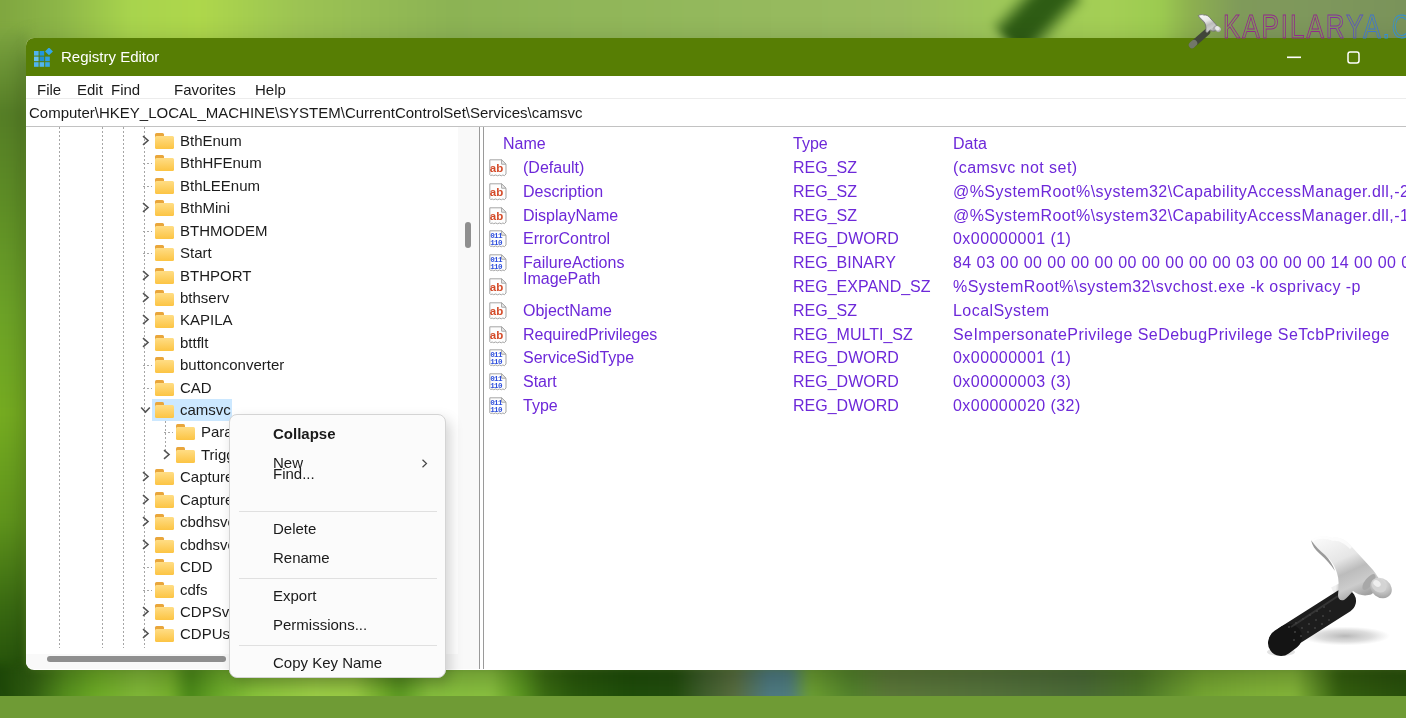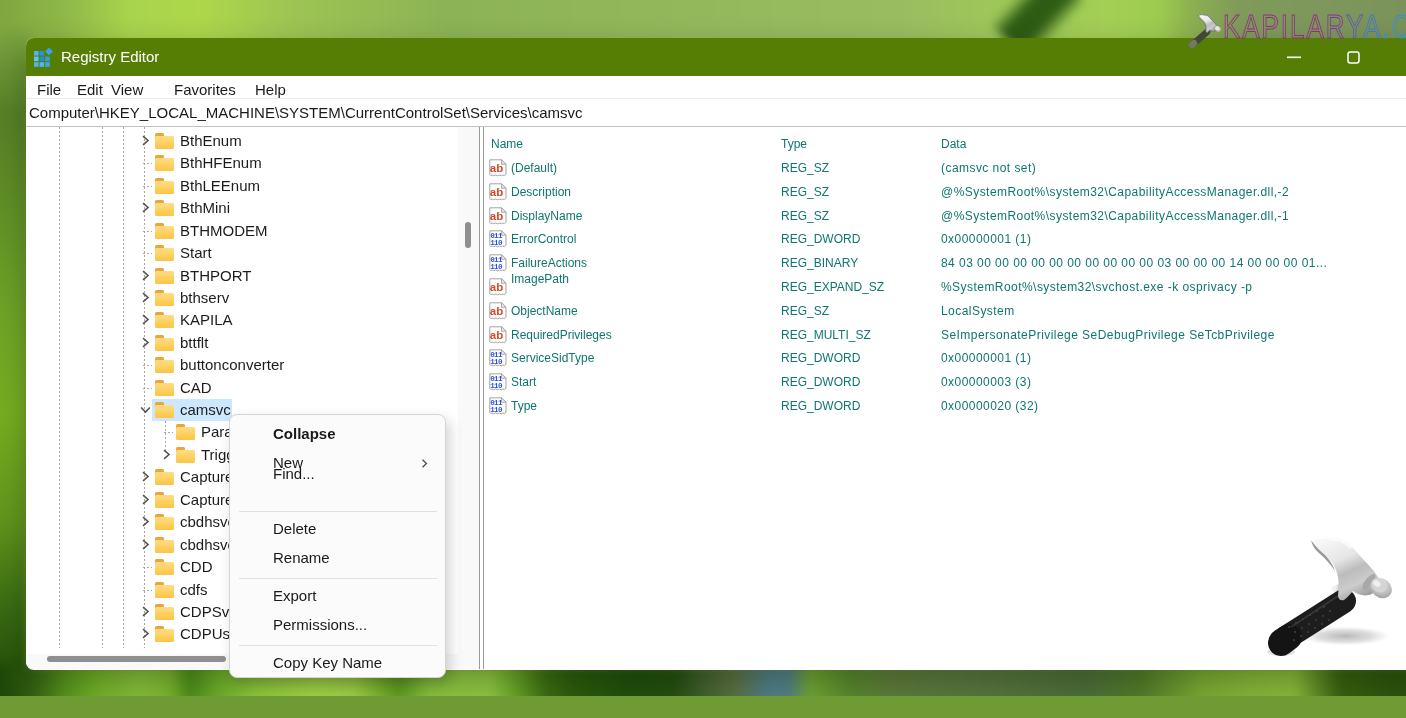--- a/index.html
+++ b/index.html
@@ -51,21 +51,21 @@
 
 
 #vsbTrack { position:absolute; left:432px; top:0; width:21px; height:527px; background:#f9f9f9; }
 #vsbThumb { position:absolute; left:439px; top:95px; width:6px; height:26px; background:#8f8f8f; border-radius:3px; }
 #hsbTrack { position:absolute; left:0; top:527px; width:453px; height:15px; background:#f9f9f9; }
 #hsbThumb { position:absolute; left:21px; top:529px; width:179px; height:6px; background:#8f8f8f; border-radius:3px; }
 #divider { position:absolute; left:453px; top:0; width:5px; height:542px; background:#ffffff; border-left:1px solid #9a9a9a; border-right:1px solid #9a9a9a; }
 
 
 #list { position:absolute; left:458px; top:0; width:948px; height:542px; background:#ffffff; }
-.lrow { position:absolute; height:24px; line-height:24px; font-size:12px; color:#0f766e; white-space:nowrap; }
+.lrow { position:absolute; height:24px; line-height:24px; font-size:16px; color:#6d28d9; white-space:nowrap;margin-left:12px; }
 .vicon { position:absolute; }
 
 
 #cmenu { position:absolute; left:229px; top:414px; width:217px; height:264px; background:#fbfbfb;
   border:1px solid #d4d4d4; border-radius:8px; box-shadow:4px 6px 14px rgba(0,0,0,0.18); }
 .ci { position:absolute; left:43px; height:29px; line-height:29px; font-size:15px; color:#1a1a1a; white-space:nowrap; }
 .csep { position:absolute; left:9px; width:198px; border-top:1px solid #e0e0e0; }
 </style>
 </head>
 <body>
@@ -119,21 +119,21 @@
       <svg style="position:absolute;left:1260px;top:0" width="16" height="38" viewBox="0 0 16 38">
         <rect x="1" y="18.5" width="14" height="1.6" fill="#ffffff"></rect>
       </svg>
       <svg style="position:absolute;left:1321px;top:0" width="13" height="38" viewBox="0 0 13 38">
         <rect x="1" y="14" width="11" height="11" rx="2.2" fill="none" stroke="#ffffff" stroke-width="1.5"></rect>
       </svg>
     </div>
     <div id="menubar">
       <div class="mitem" style="left:11px">File</div>
       <div class="mitem" style="left:51px">Edit</div>
-      <div class="mitem" style="left:85px">View</div>
+      <div class="mitem" style="left:85px">Find</div>
       <div class="mitem" style="left:148px">Favorites</div>
       <div class="mitem" style="left:229px">Help</div>
     </div>
     <div id="addrbar">
       <div id="addrText">Computer\HKEY_LOCAL_MACHINE\SYSTEM\CurrentControlSet\Services\camsvc</div>
     </div>
     <div id="content">
       <div id="tree">
       <div class="guide" style="left:33px"></div>
       <div class="guide" style="left:76px"></div>

